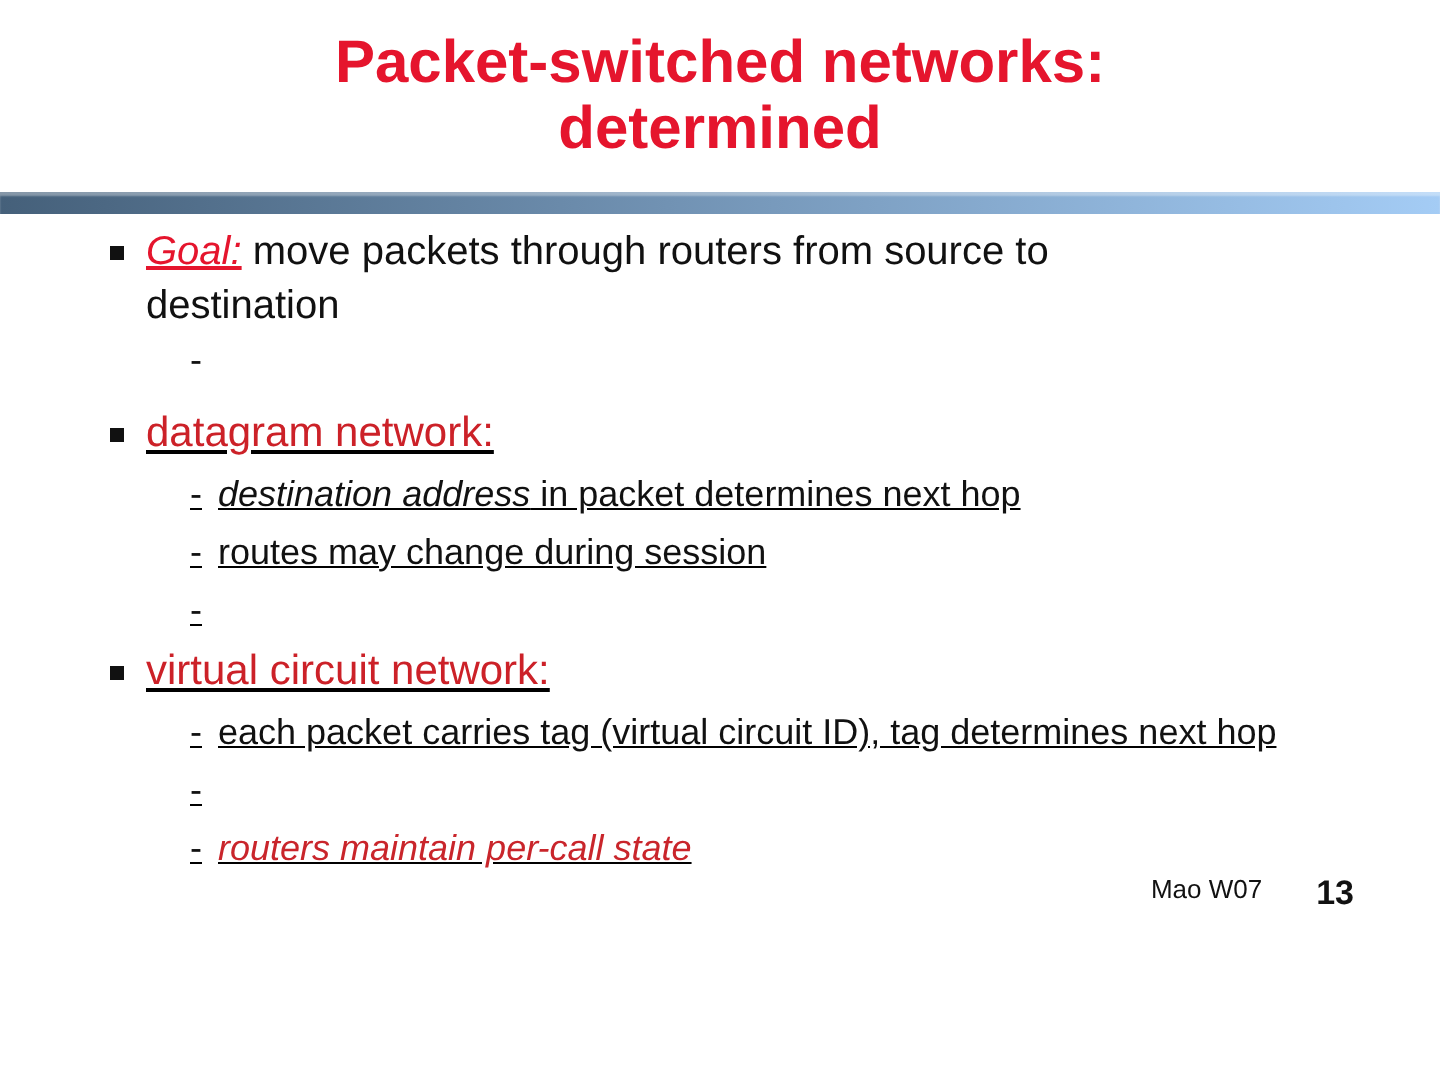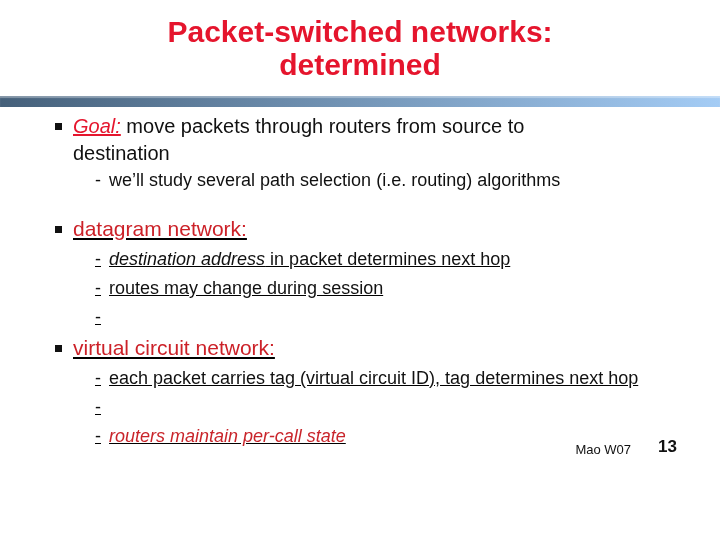--- a/index.html
+++ b/index.html
@@ -24,21 +24,21 @@
 
   .rule {
     margin-top: 15px;
     height: 11px;
     background: linear-gradient(to right, #45607a, #a4ccf5);
     box-shadow: inset 0 2px 1px rgba(255,255,255,0.35);
   }
 
   .content { padding: 6px 0 0 55px; }
 
-  .sec0 { margin-bottom: 24px; }
+  .sec0 { margin-bottom: 12px; }
   .sec1 { margin-bottom: 0; text-decoration: underline; }
 
   .l1 { display: flex; align-items: flex-start; }
   .sq {
     flex: 0 0 auto;
     width: 7px; height: 7px;
     background: #111111;
     margin: 10px 11px 0 0;
   }
   .l1text {
@@ -69,21 +69,21 @@
     color: #111111;
     max-width: 556px;
   }
   .it { font-style: italic; }
   .red-it { color: #c9252b; font-style: italic; }
 
   .footer {
     position: absolute;
     right: 43px; bottom: 11px;
     display: flex;
-    align-items: flex-end;
+    align-items: flex-start;
     gap: 27px;
     color: #111111;
   }
   .course { font-size: 13px; }
   .pagenum { font-size: 17px; font-weight: bold; }
 </style>
 </head>
 <body>
 
 <div class="slide">
@@ -94,21 +94,20 @@
 
   <div class="content">
 
     <section class="sec0">
       <div class="l1">
         <span class="sq"></span>
         <p class="l1text"><span class="goal">Goal:</span><span> move packets through routers from source to destination</span></p>
       </div>
       <div class="l2">
         <span class="dash">-</span>
-        <p class="l2text"><span>we’ll study several path selection (i.e. routing) algorithms</span></p>
       </div>
     </section>
 
     <section class="sec1">
       <div class="l1 hdr-row">
         <span class="sq"></span>
         <p class="l1text">datagram network:</p>
       </div>
       <div class="l2">
         <span class="dash">-</span>

